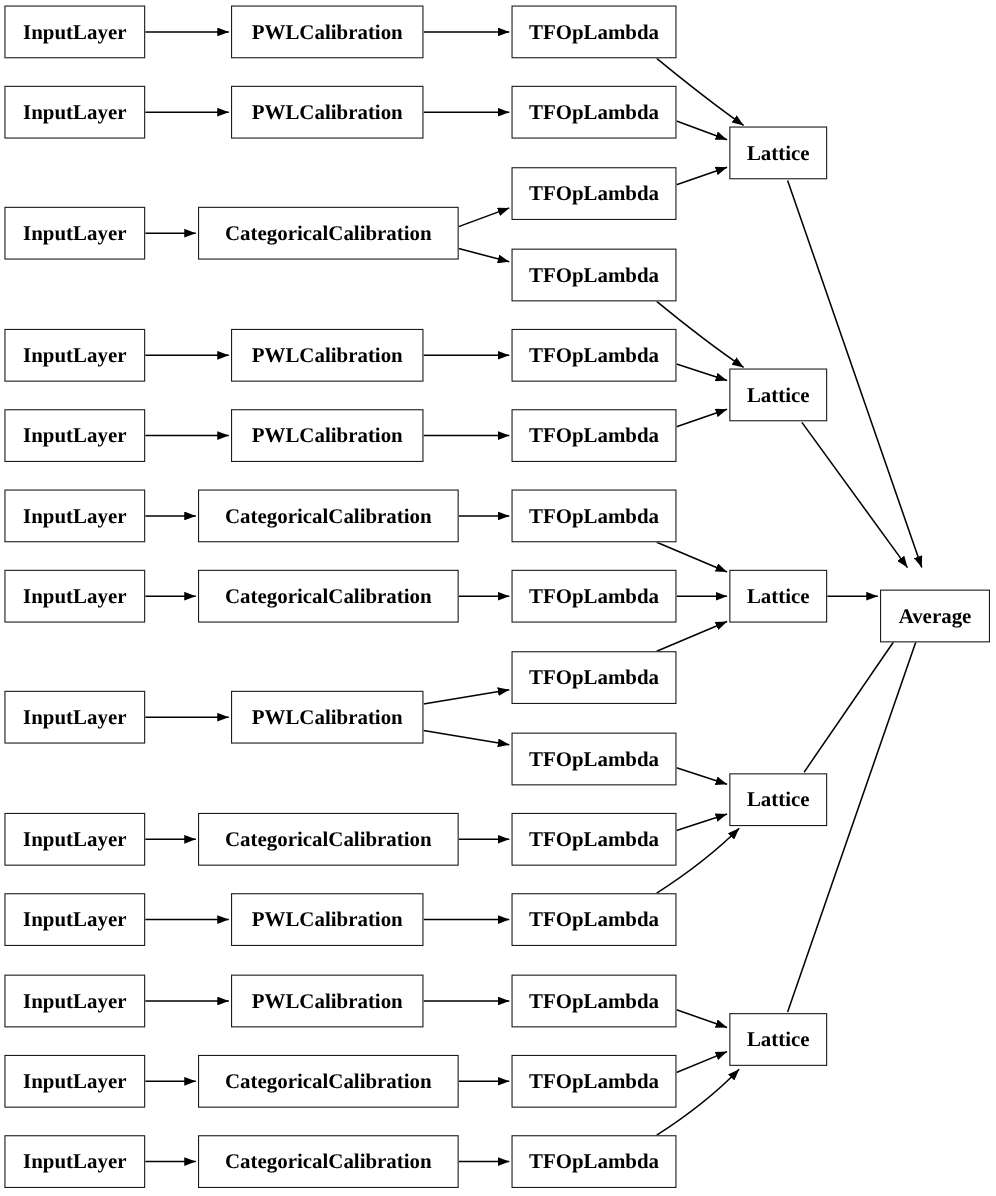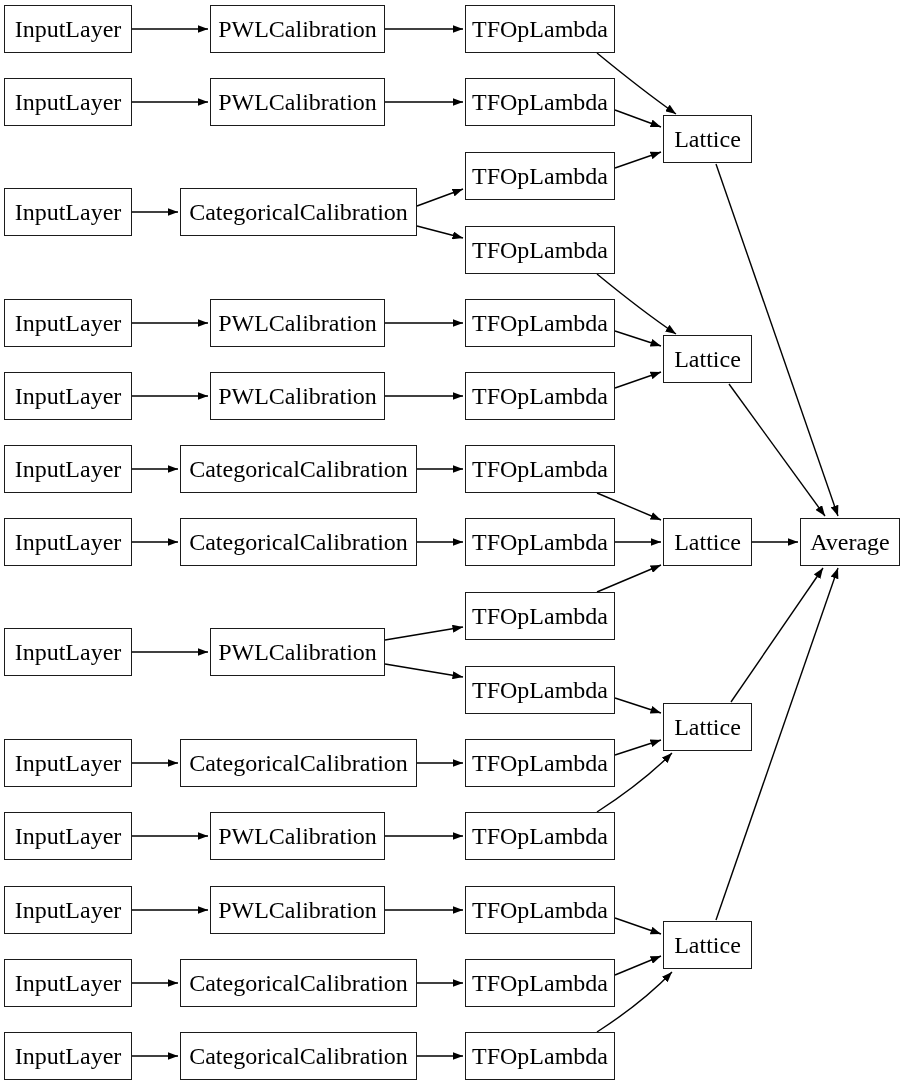--- a/index.html
+++ b/index.html
@@ -17,24 +17,25 @@
     width: 905px; height: 1087px;
   }
   .node {
     position: absolute;
     box-sizing: border-box;
     background: var(--node-fill, #ffffff);
     border: 1.5px solid var(--node-border, #1b1b1b);
     display: flex;
     align-items: center;
     justify-content: center;
-    font-size: 24px;
+    font-size: 19px;
     line-height: 1;
     color: var(--text, #000000);
     white-space: nowrap;
+    font-weight: bold;
   }
   .edge {
     fill: none;
     stroke: var(--edge, #000000);
     stroke-width: 1.4;
   }
 </style>
 </head>
 <body>
 
@@ -226,16 +227,16 @@
     </div>
     <div class="node" style="left: 663px; top: 518px; width: 89px; height: 48px;">
       <span>Lattice</span>
     </div>
     <div class="node" style="left: 663px; top: 703px; width: 89px; height: 48px;">
       <span>Lattice</span>
     </div>
     <div class="node" style="left: 663px; top: 921px; width: 89px; height: 48px;">
       <span>Lattice</span>
     </div>
-    <div class="node" style="left: 800px; top: 518px; width: 100px; height: 48px;">
+    <div class="node" style="left: 800px; top: 536px; width: 100px; height: 48px;">
       <span>Average</span>
     </div>
   </div>
 
 </body></html>

